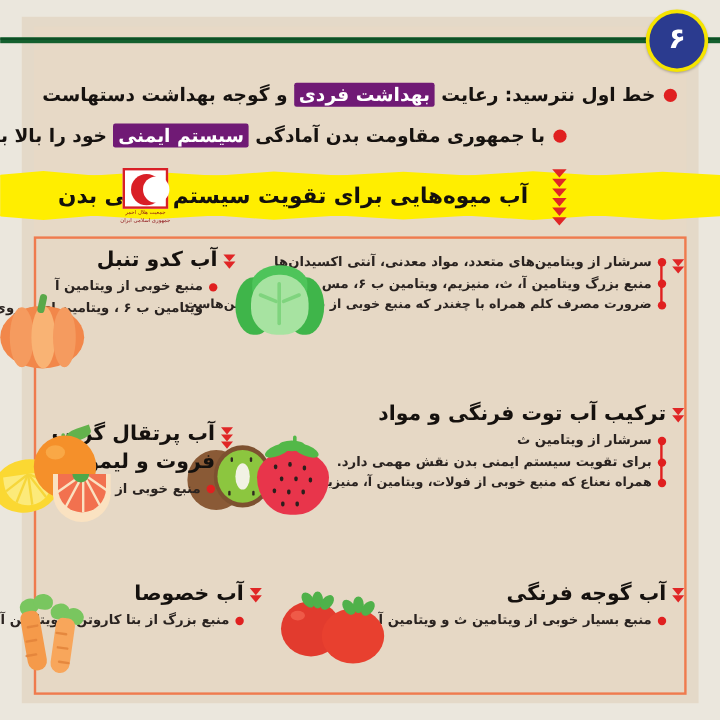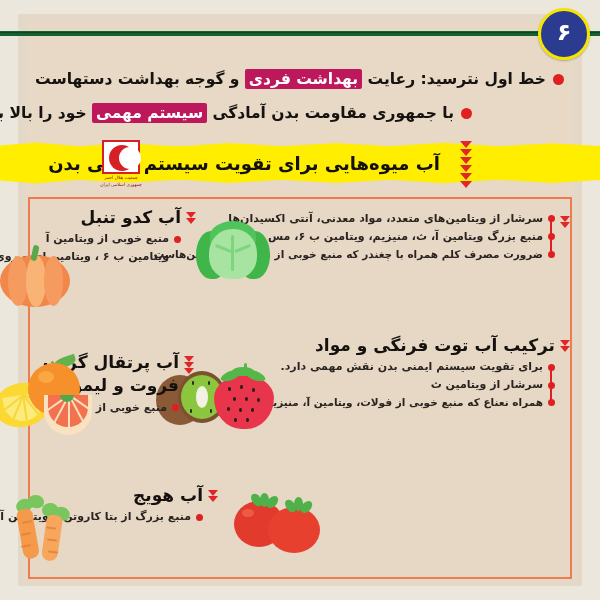--- a/index.html
+++ b/index.html
@@ -62,21 +62,21 @@
     height:34px;width:100%;
   }
   .tb-dot{
     width:11px;height:11px;border-radius:50%;background:#e02020;
     flex:0 0 auto;margin-left:7px;
   }
   .tb-text{
     font-size:15.5px;color:#16120f;font-weight:bold;white-space:nowrap;
   }
   .hl{
-    background:#be185d;color:#ffffff;padding:1px 4px;border-radius:2px;
+    background:#701a75;color:#ffffff;padding:1px 4px;border-radius:2px;
   }
   .tb-row.indent{padding-right:92px;}
 
   
   .yellow-band{
     position:absolute;left:0;top:146px;width:600px;height:34px;
     background:#ffee00;
     z-index:3;
   }
   .yellow-band::before{
@@ -256,21 +256,21 @@
     <span>۶</span>
   </div>
 
   <div class="top-bullets">
     <div class="tb-row">
       <div class="tb-dot"></div>
       <div class="tb-text"><span>خط اول نترسید: رعایت </span><span class="hl">بهداشت فردی</span><span> و گوجه بهداشت دستهاست</span></div>
     </div>
     <div class="tb-row indent">
       <div class="tb-dot"></div>
-      <div class="tb-text"><span>با جمهوری مقاومت بدن آمادگی </span><span class="hl">سیستم مهمی</span><span> خود را بالا ببرید</span></div>
+      <div class="tb-text"><span>با جمهوری مقاومت بدن آمادگی </span><span class="hl">سیستم ایمنی</span><span> خود را بالا ببرید</span></div>
     </div>
   </div>
 
   <div class="yellow-band"></div>
 
   <div class="band-title">
     <span>آب میوه‌هایی برای تقویت سیستم ایمنی بدن</span>
   </div>
 
   <div class="band-chevrons">
@@ -366,25 +366,25 @@
       <div class="item">
         <div class="item-chevrons">
           <i class="cv"></i>
             <i class="cv"></i>
         </div>
         <div class="item-body">
           <div class="item-title">ترکیب آب توت فرنگی و مواد</div>
           <div class="bullet-list connected">
             <div class="bullet">
               <div class="b-dot"></div>
+              <div class="b-text">سرشار از ویتامین ث</div>
+            </div>
+            <div class="bullet">
+              <div class="b-dot"></div>
               <div class="b-text">برای تقویت سیستم ایمنی بدن نقش مهمی دارد.</div>
-            </div>
-            <div class="bullet">
-              <div class="b-dot"></div>
-              <div class="b-text">سرشار از ویتامین ث</div>
             </div>
             <div class="bullet">
               <div class="b-dot"></div>
               <div class="b-text small">همراه نعناع که منبع خوبی از فولات، ویتامین آ، منیزیم و روی است.</div>
             </div>
           </div>
         </div>
       </div>
     </div>
 
@@ -458,20 +458,37 @@
               <i style="transform:rotate(-28deg)"></i>
             <i style="transform:rotate(0deg)"></i>
               <i style="transform:rotate(28deg)"></i>
             <i style="transform:rotate(55deg)"></i>
           </div>
           <div class="grape-green"></div>
         </div>
       </div>
     </div>
 
+    <div class="cell" style="right:0px;top:286px;width:252px;">
+      <div class="item">
+        <div class="item-chevrons">
+          <i class="cv"></i>
+            <i class="cv"></i>
+        </div>
+        <div class="item-body">
+          <div class="item-title">آب گوجه فرنگی</div>
+          <div class="bullet-list">
+            <div class="bullet">
+              <div class="b-dot"></div>
+              <div class="b-text">منبع بسیار خوبی از ویتامین ث و ویتامین آ</div>
+            </div>
+          </div>
+        </div>
+      </div>
+    </div>
 
     <div class="art" style="right:250px;top:294px;">
       <div class="tomato">
         <div class="tm-a"></div>
         <div class="leafy" style="left:18px;top:0px;transform:rotate(-35deg);"></div>
         <div class="leafy" style="left:26px;top:0px;transform:rotate(0deg);"></div>
         <div class="leafy" style="left:34px;top:2px;transform:rotate(40deg);"></div>
         <div class="tm-b"></div>
         <div class="leafy" style="left:52px;top:6px;transform:rotate(-35deg);"></div>
         <div class="leafy" style="left:60px;top:4px;transform:rotate(0deg);"></div>
@@ -480,21 +497,21 @@
       </div>
     </div>
 
     <div class="cell" style="right:352px;top:286px;width:188px;">
       <div class="item">
         <div class="item-chevrons">
           <i class="cv"></i>
             <i class="cv"></i>
         </div>
         <div class="item-body">
-          <div class="item-title">آب هویج</div>
+          <div class="item-title">آب خصوصا</div>
           <div class="bullet-list">
             <div class="bullet">
               <div class="b-dot"></div>
               <div class="b-text">منبع بزرگ از بتا کاروتن و ویتامین آ</div>
             </div>
           </div>
         </div>
       </div>
     </div>
 

